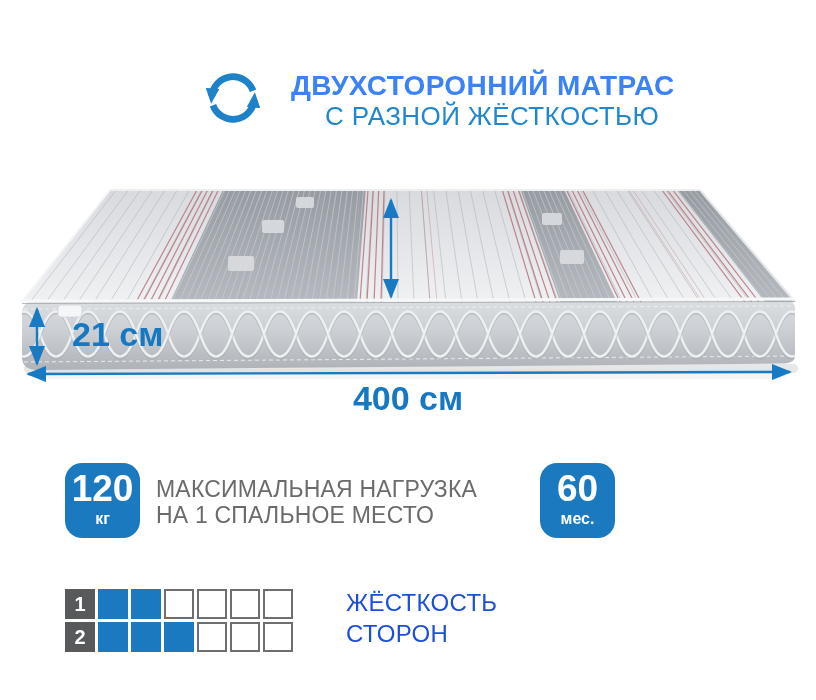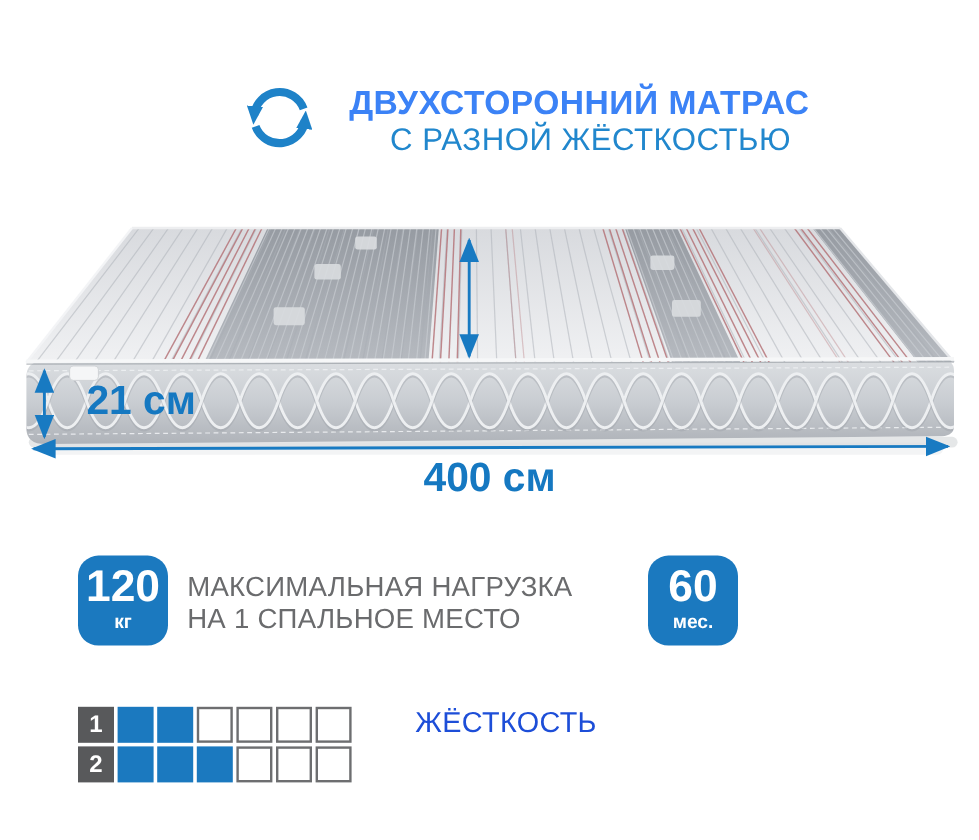--- a/index.html
+++ b/index.html
@@ -277,15 +277,16 @@
     <div class="hcell hfill"></div>
         <div class="hcell hfill"></div>
         <div class="hcell hfill"></div>
         <div class="hcell hempty"></div>
         <div class="hcell hempty"></div>
         <div class="hcell hempty"></div>
       </div>
   </div>
   <div class="abs hard-label">
     <div>ЖЁСТКОСТЬ</div>
+    <div>СТОРОН</div>
   </div>
 
 </div>
 
 </body></html>

